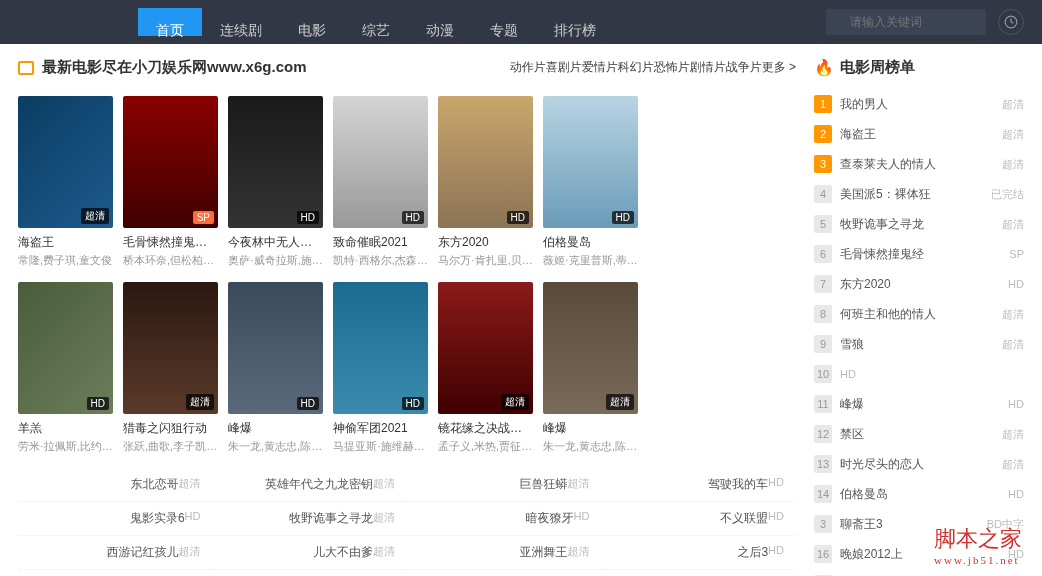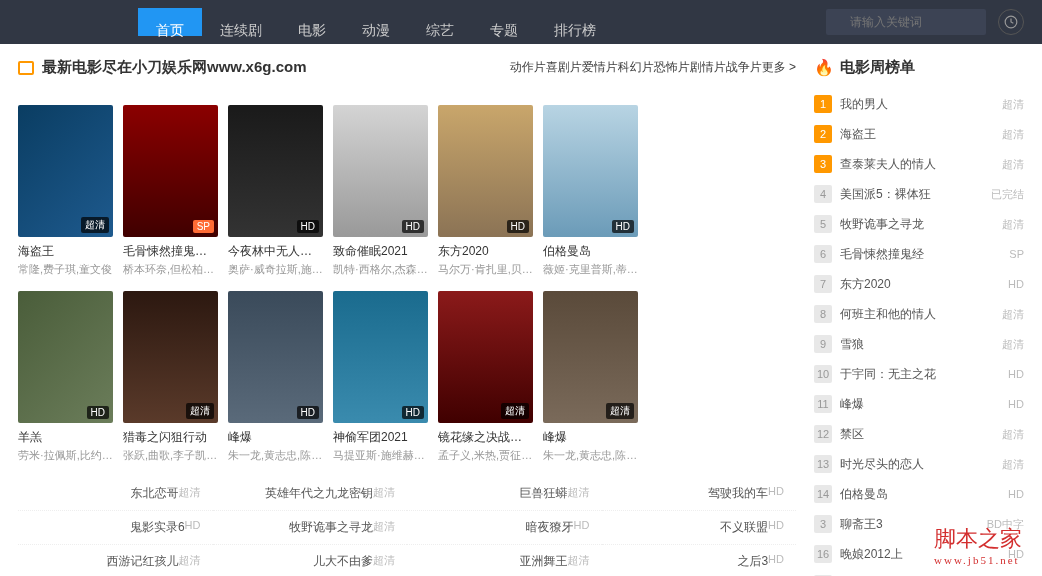--- a/index.html
+++ b/index.html
@@ -6,21 +6,21 @@
 body{font-family:"Microsoft YaHei",Arial,sans-serif;font-size:12px;background:#fff;width:1042px}
 .navbar{background:#313744;height:44px;display:flex;align-items:center;padding:0 18px}
 .nav-tabs{display:flex;margin-left:120px}
 .nav-tab{color:#ccc;padding:0 18px;height:28px;line-height:44px;cursor:pointer;font-size:14px}
 .nav-tab.active{background:#2196f3;color:#fff}
 .nav-right{margin-left:auto;display:flex;align-items:center;gap:12px}
 .search-box{background:#3c4354;border:none;color:#aaa;padding:6px 24px;width:160px;font-size:12px;border-radius:2px}
 .history-icon{width:26px;height:26px;border:1px solid #555;border-radius:50%;display:flex;align-items:center;justify-content:center;color:#999;cursor:pointer}
 .content{display:flex;padding:14px 18px;gap:18px}
 .main{flex:1}
-.section-head{display:flex;align-items:center;margin-bottom:28px;gap:8px}
+.section-head{display:flex;align-items:center;margin-bottom:19px;gap:8px}
 .monitor-icon{width:16px;height:14px;border:2px solid #ff9800;border-radius:2px}
 .section-title{font-size:15px;color:#333;font-weight:bold}
 .sub-tabs{margin-left:auto;display:flex;color:#404040;font-size:12px}
 .sub-tabs span{cursor:pointer}
 .poster-grid{display:flex;gap:10px;margin-bottom:14px}
 .poster-card{width:95px;position:relative;cursor:pointer}
 .poster-img{width:95px;height:132px;background:#333;position:relative;border-radius:2px;overflow:hidden}
 .poster-badge{position:absolute;bottom:4px;right:4px;background:rgba(0,0,0,0.7);color:#fff;font-size:10px;padding:1px 4px;border-radius:2px}
 .poster-badge.sp{background:#ff6b35}
 .poster-title{font-size:12px;color:#333;margin-top:6px;white-space:nowrap;overflow:hidden;text-overflow:ellipsis}
@@ -54,22 +54,22 @@
 .p12{background:linear-gradient(180deg,#5a4a3a,#7a6a5a)}
 </style>
 </head>
 <body>
 
 <div class="navbar">
   <div class="nav-tabs" id="nav-tabs">
       <div class="nav-tab active">首页</div>
       <div class="nav-tab">连续剧</div>
       <div class="nav-tab">电影</div>
+      <div class="nav-tab">综艺</div>
       <div class="nav-tab">动漫</div>
-      <div class="nav-tab">综艺</div>
       <div class="nav-tab">专题</div>
       <div class="nav-tab">排行榜</div>
     </div>
   <div class="nav-right">
     <input class="search-box" placeholder="请输入关键词" style="">
     <div class="history-icon">
       <svg width="14" height="14" viewBox="0 0 24 24" fill="none" stroke="currentColor" stroke-width="2">
           <circle cx="12" cy="12" r="10"></circle>
           <polyline points="12 6 12 12 16 14"></polyline>
         </svg>
@@ -294,21 +294,20 @@
           <span class="rank-title">何班主和他的情人</span>
           <span class="rank-qual">超清</span>
         </div>
         <div class="rank-item">
           <span class="rank-num">9</span>
           <span class="rank-title">雪狼</span>
           <span class="rank-qual">超清</span>
         </div>
         <div class="rank-item">
           <span class="rank-num">10</span>
-          <span class="rank-title">于宇同：无主之花</span>
           <span class="rank-qual">HD</span>
         </div>
         <div class="rank-item">
           <span class="rank-num">11</span>
           <span class="rank-title">峰爆</span>
           <span class="rank-qual">HD</span>
         </div>
         <div class="rank-item">
           <span class="rank-num">12</span>
           <span class="rank-title">禁区</span>

